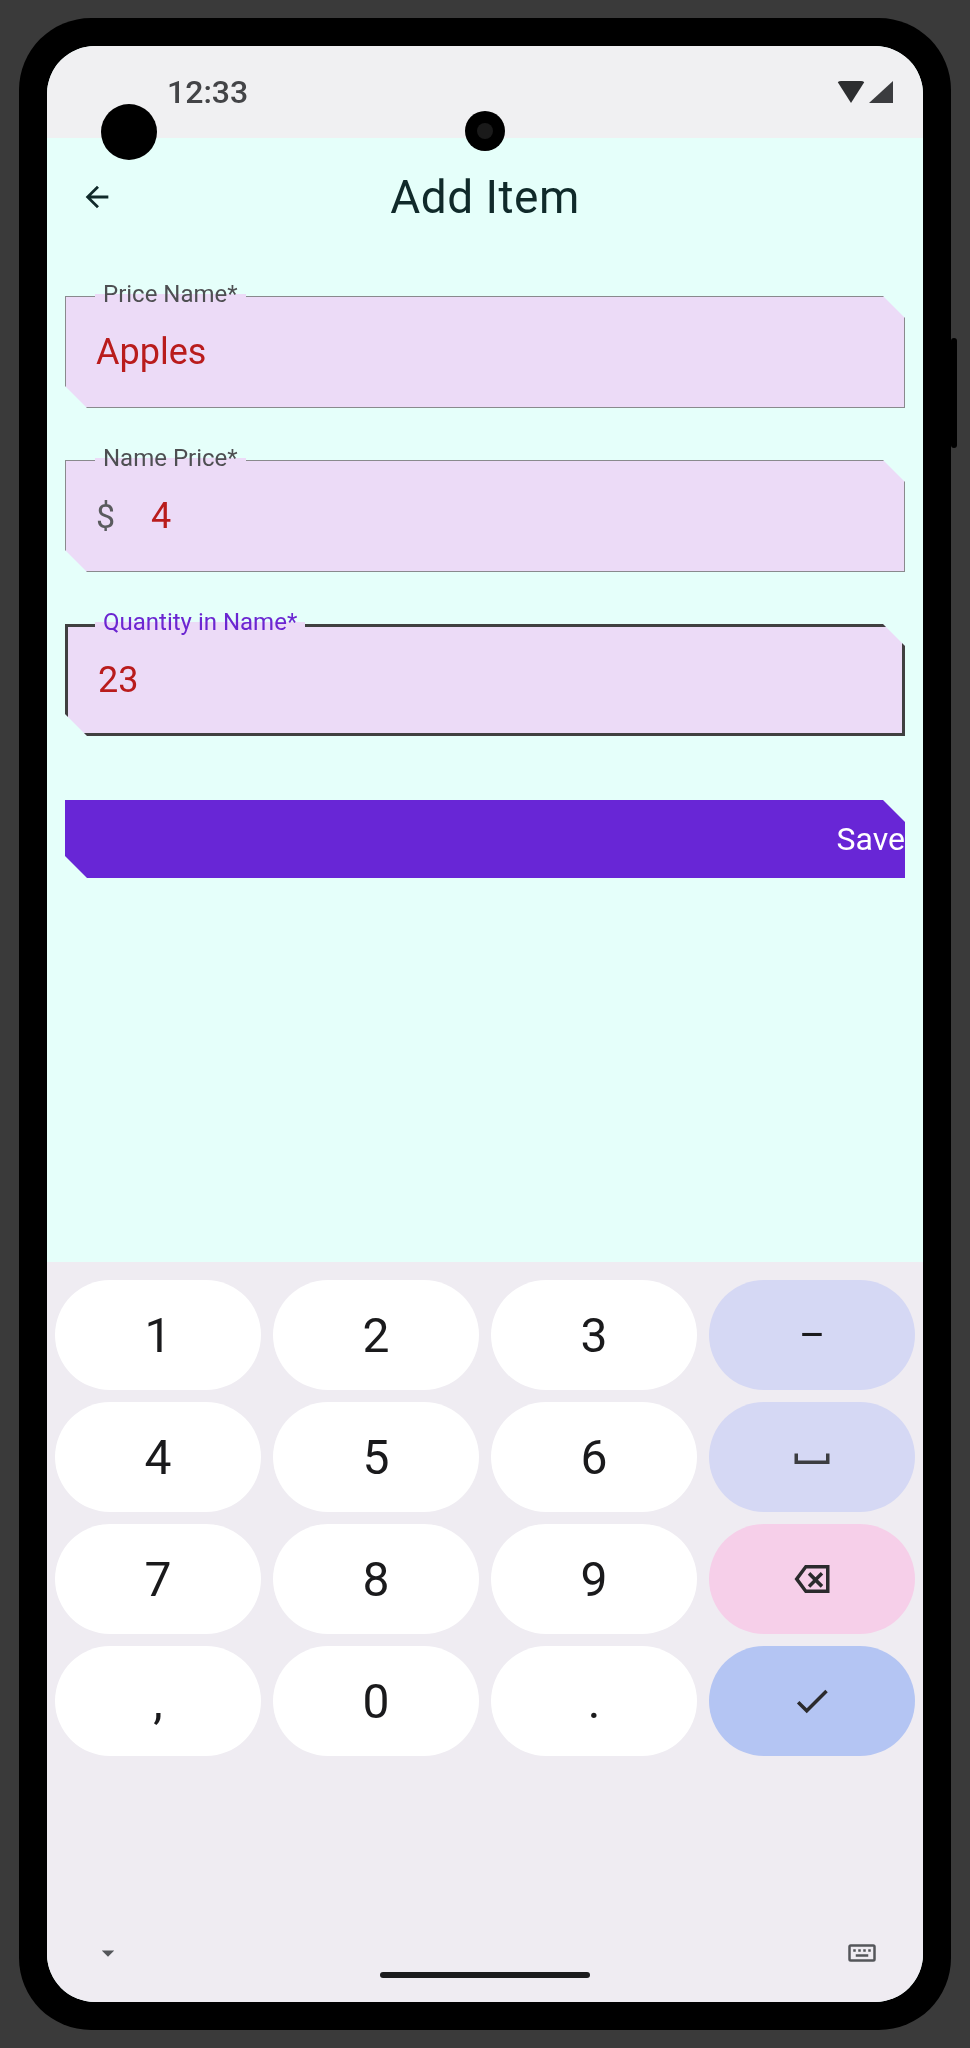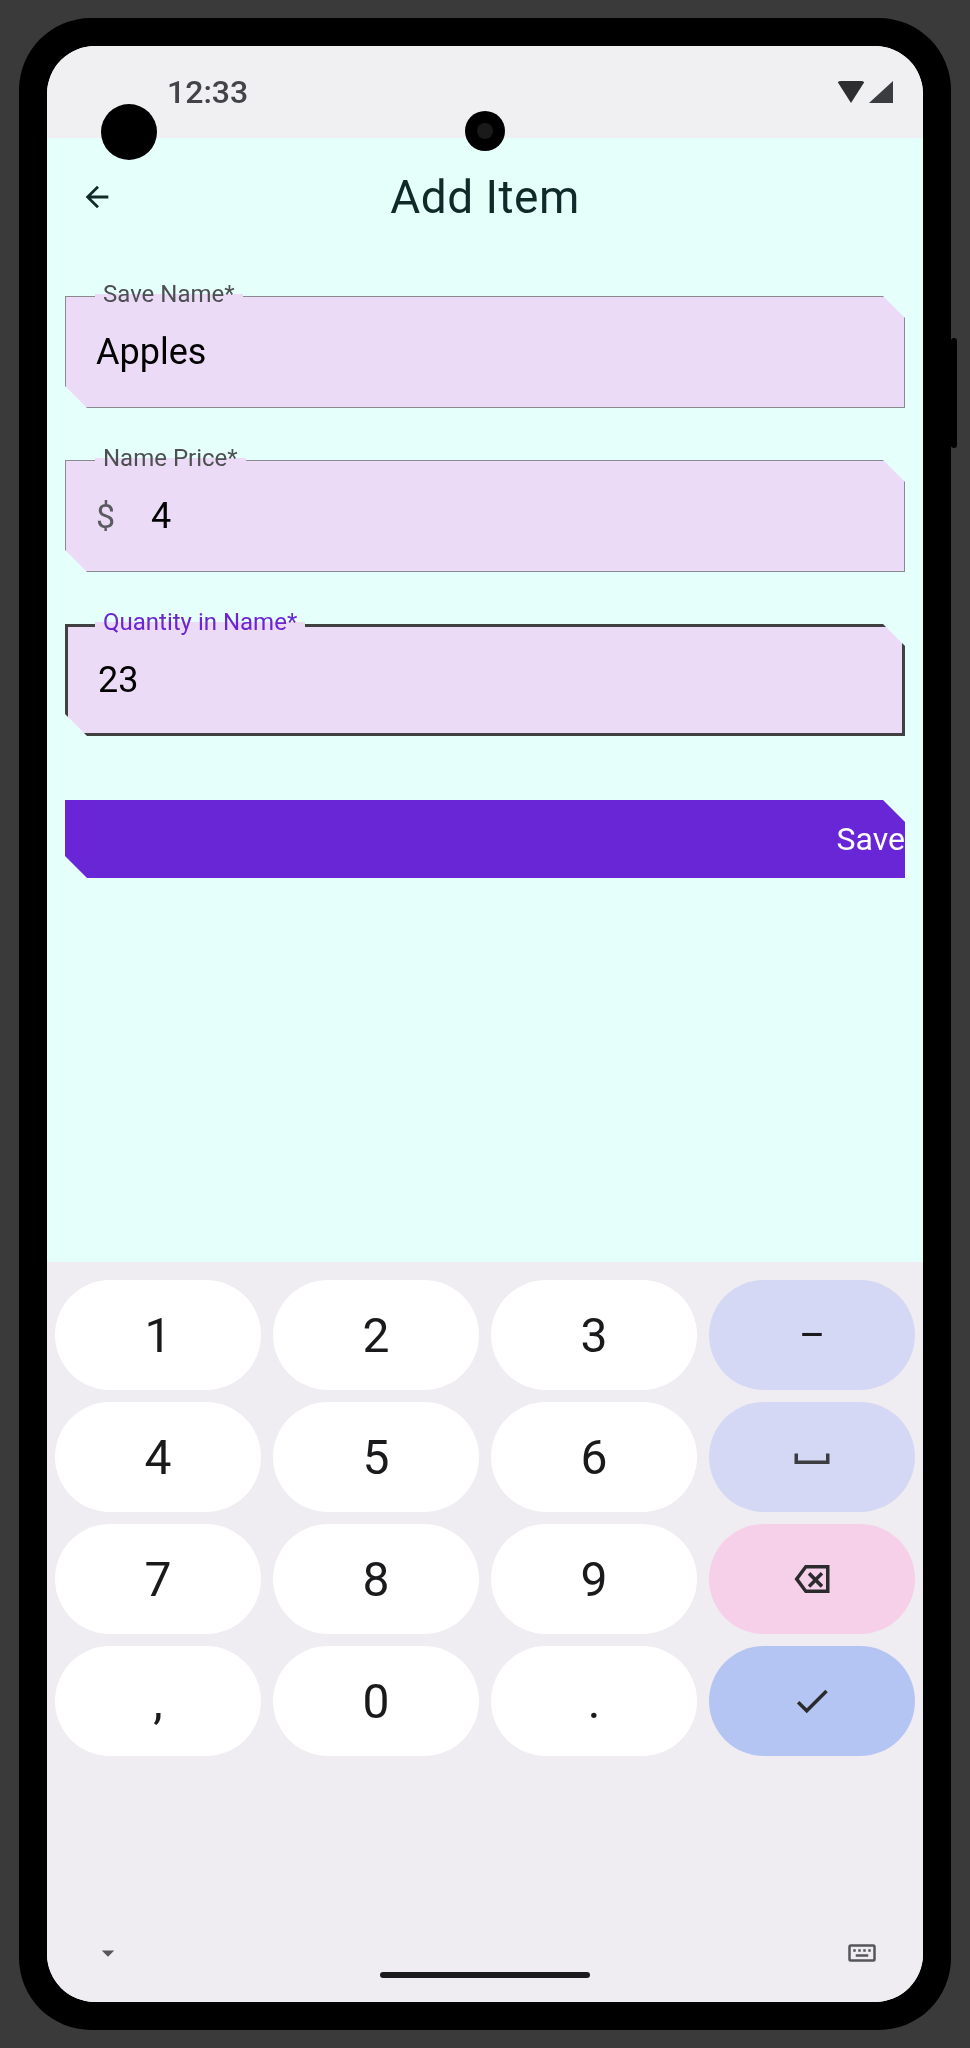--- a/index.html
+++ b/index.html
@@ -84,21 +84,21 @@
     }
     .field.focused{
       border:3px solid #404040;
       background:#ecdbf7;
     }
     .field-prefix{
       font-size:34px; color:#5a5b5e; margin-right:36px;
     }
     .field-input{
       border:none; outline:none; background:transparent;
-      font-size:36px; color:#000000;
+      font-size:36px; color:#b91c1c;
       width:100%;
     }
 
     
     .field-wrap{position:relative;}
     .field-wrap .floating-label{
       position:absolute; top:-14px; left:30px;
       background:linear-gradient(to bottom,#e5fffa 50%, #ecdbf7 50%);
       padding:0 8px;
       font-size:24px; color:#4e4f52;
@@ -186,21 +186,21 @@
         <svg viewBox="0 0 24 24">
           <path d="M20 11H7.8l5.6-5.6L12 4l-8 8 8 8 1.4-1.4L7.8 13H20z" fill="#102a2a"></path>
         </svg>
       </div>
       <div class="app-title">Add Item</div>
     </div>
 
     <div class="form">
 
       <div class="field-wrap">
-        <span class="floating-label">Save Name*</span>
+        <span class="floating-label">Price Name*</span>
         <div class="field">
           <input class="field-input" value="Apples" style="">
         </div>
       </div>
 
       <div class="field-wrap">
         <span class="floating-label">Name Price*</span>
         <div class="field">
           <span class="field-prefix">$</span>
           <input class="field-input" value="4" style="">

